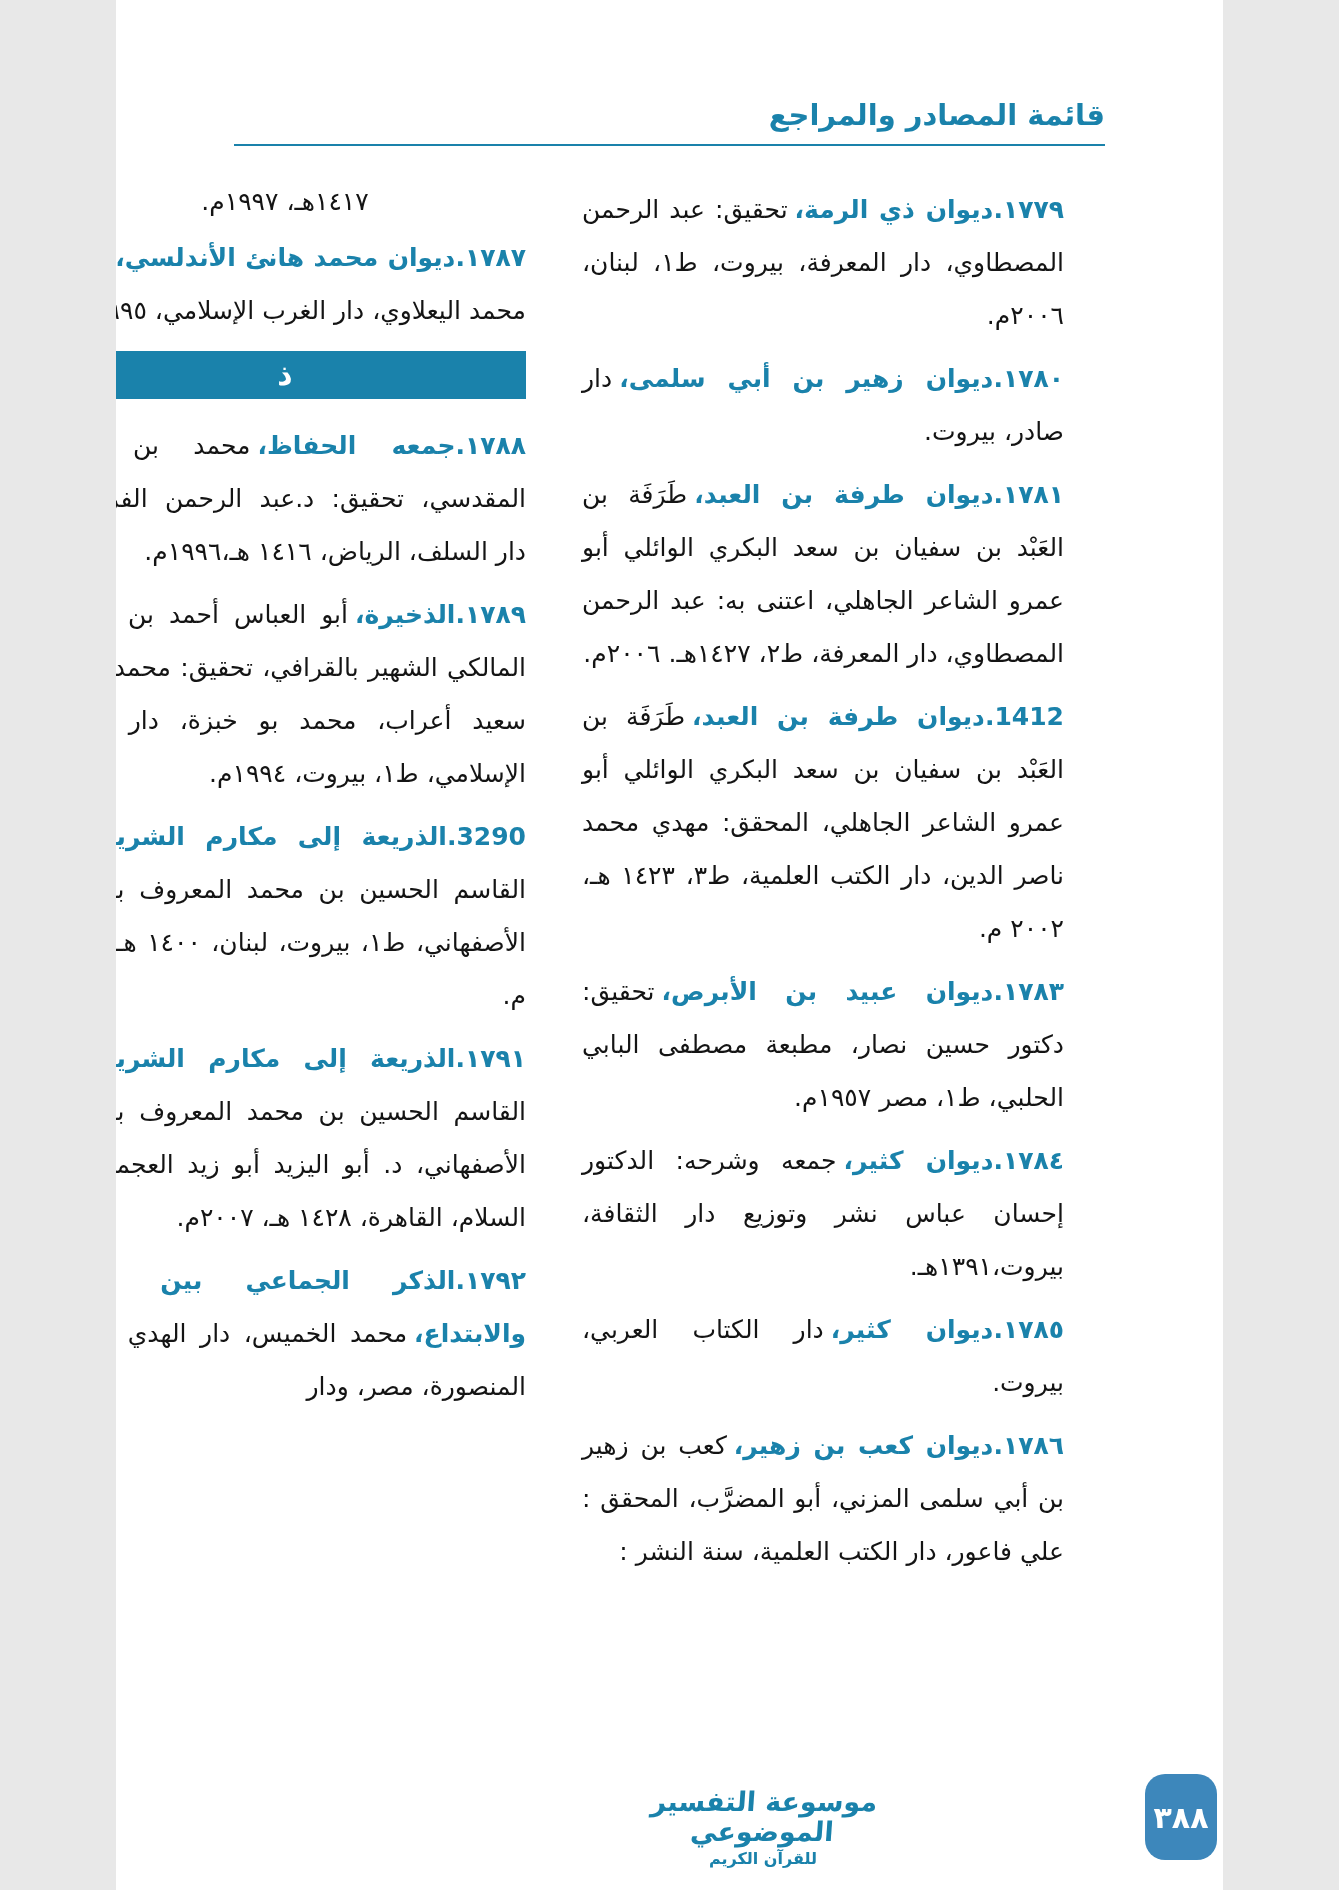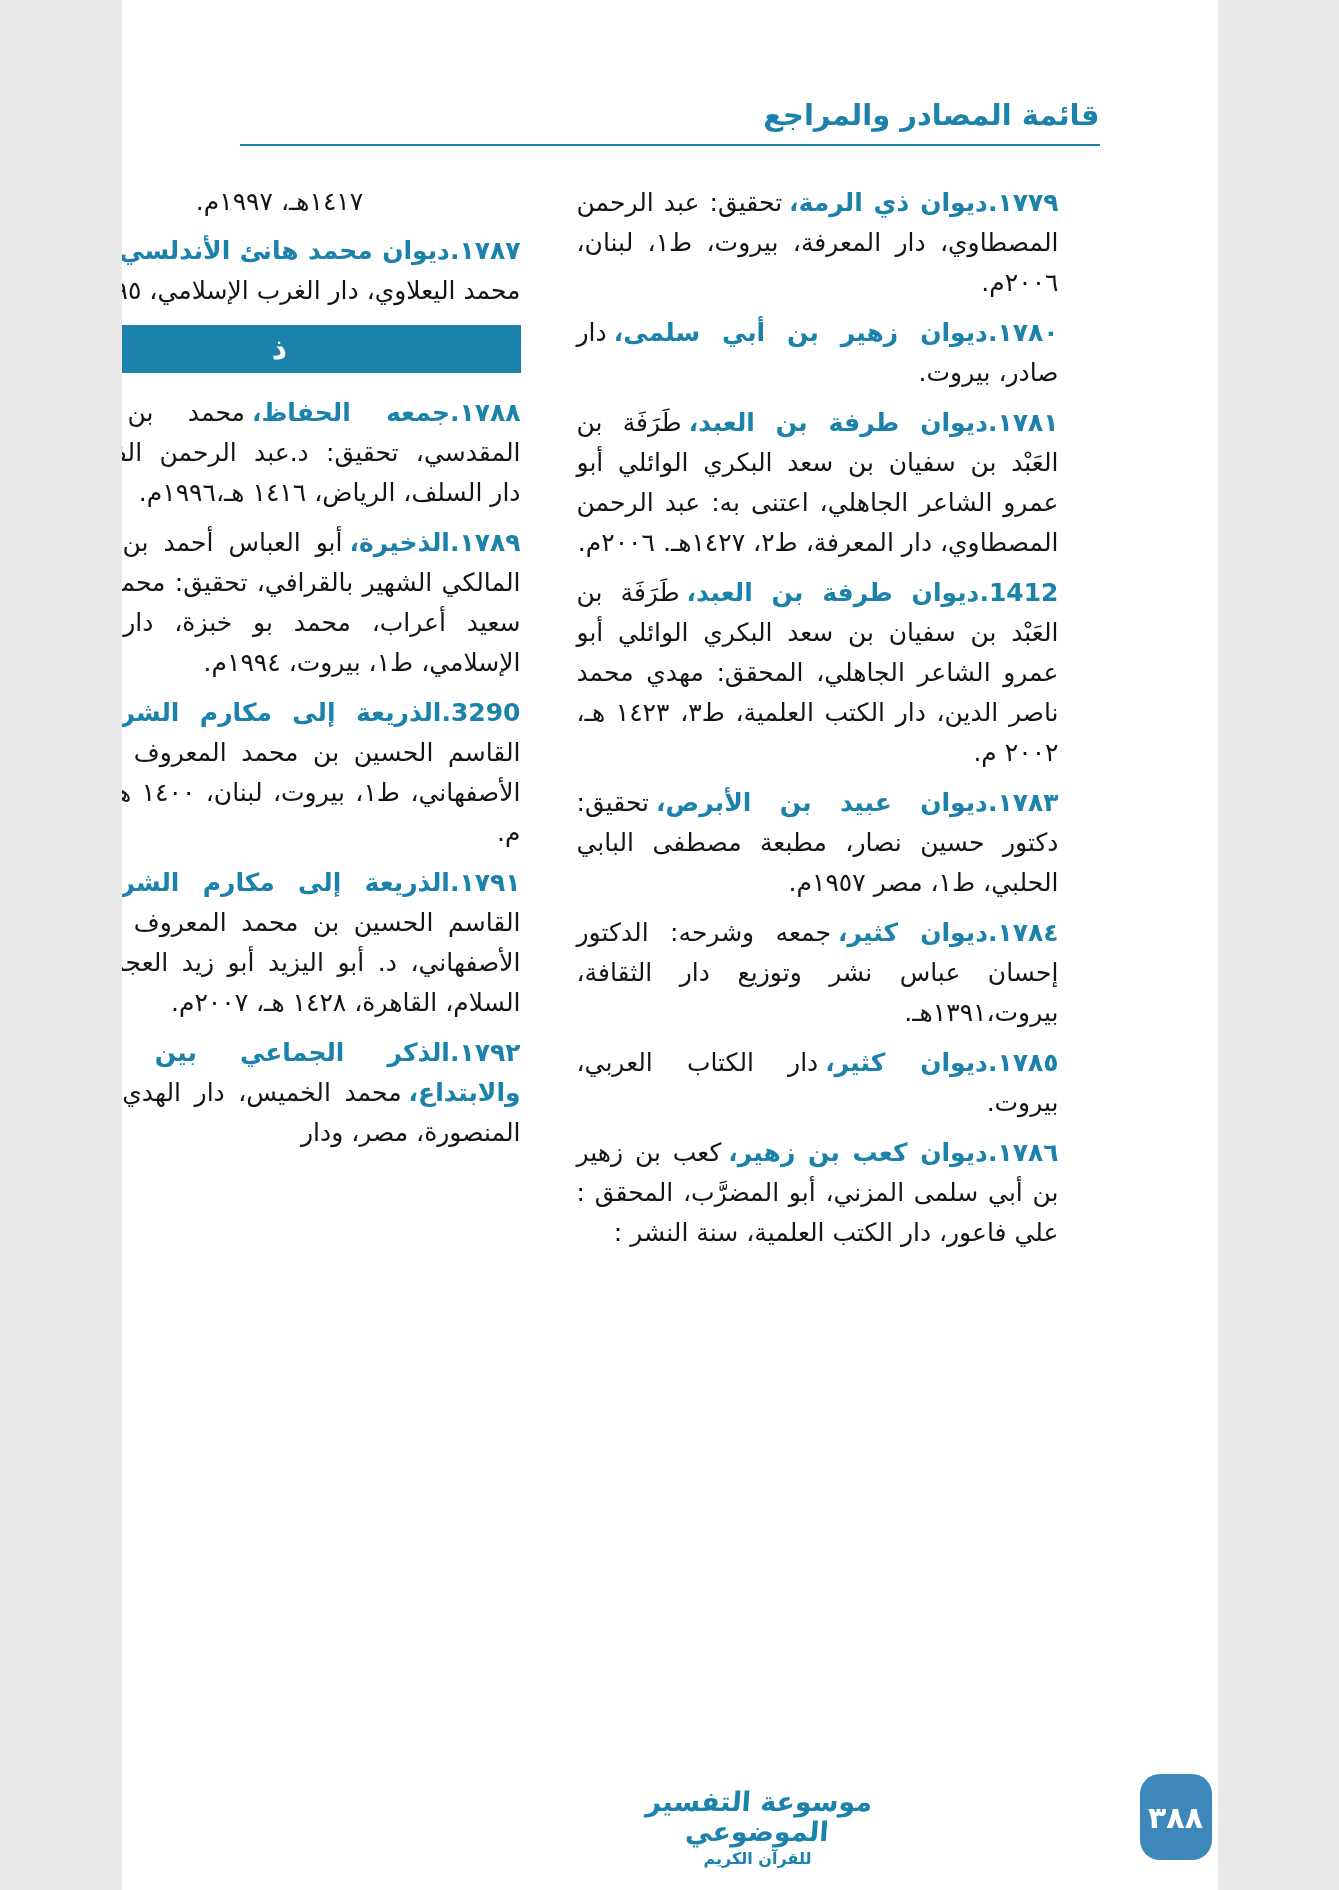--- a/index.html
+++ b/index.html
@@ -5,38 +5,39 @@
   html,body{margin:0;padding:0;background:#e8e8e8;}
   .page{
     position:relative;
     width:1096px;height:1890px;
     margin:0 auto;
     background:#ffffff;
     font-family:"DejaVu Sans", sans-serif;
     direction:rtl;
     overflow:hidden;
     color:var(--text,#141414);
+    padding-left:11px;
   }
   .header{position:absolute;top:98px;right:118px;left:118px;}
   .header-title{
     color:var(--accent,#1a82ab);
     font-size:29px;font-weight:bold;
     text-align:right;
     letter-spacing:0;
   }
   .header-rule{border:none;border-top:2.5px solid var(--accent,#1a82ab);margin:12px 0 0 0;}
   .columns{
     position:absolute;top:183px;right:159px;left:159px;
     display:flex;gap:56px;align-items:flex-start;
   }
   .column{width:482px;flex:0 0 482px;}
   .entry{
     margin:0 0 10px 0;
     font-size:25px;
-    line-height:40px;
+    line-height:53px;
     text-align:justify;
     text-justify:inter-word;
   }
   .entry .num,.entry .title{
     color:var(--accent,#1a82ab);
     font-weight:bold;
   }
   .entry .body-text{padding-right:7px;color:var(--text,#141414);}
   .continuation{
     margin:0 0 10px 0;

